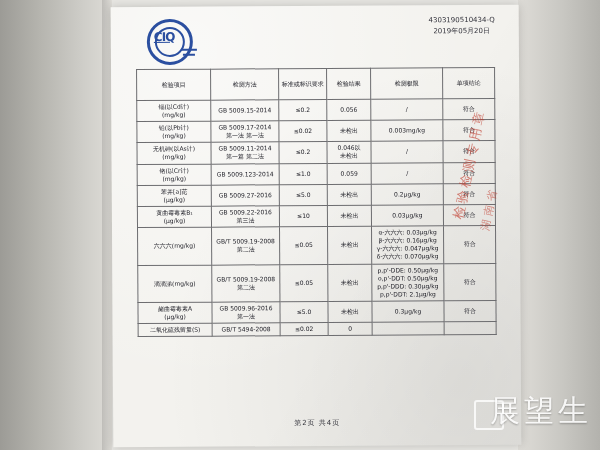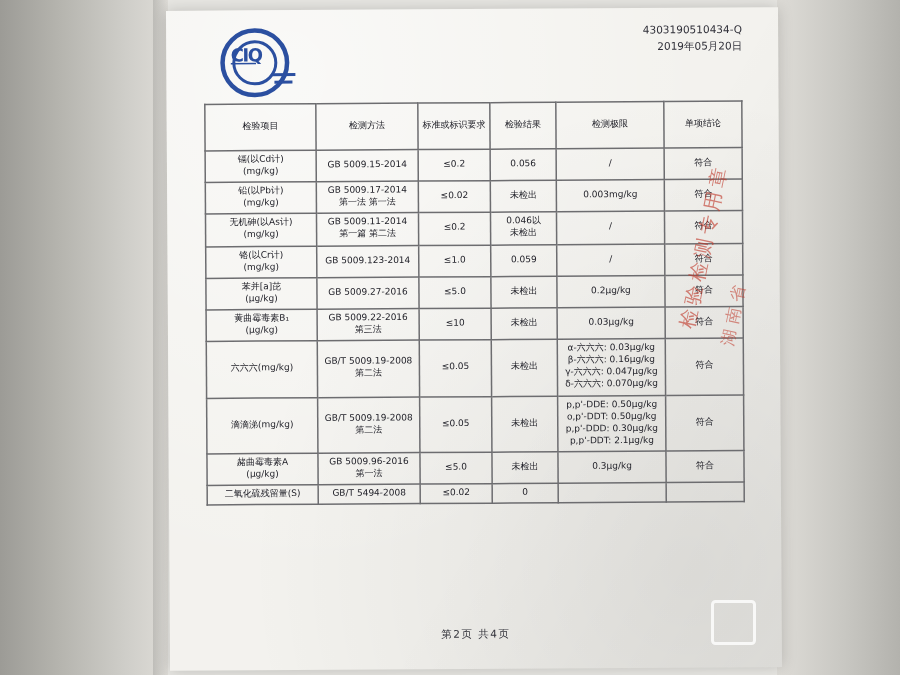--- a/index.html
+++ b/index.html
@@ -63,21 +63,21 @@
     text-decoration:underline;
   }
   .logo .bar{
     position:absolute;left:40px;top:30px;width:16px;height:2px;background:#2b4fa0;
   }
   .logo .bar2{
     position:absolute;left:42px;top:35px;width:12px;height:2px;background:#2b4fa0;
   }
 
   .docmeta{
-    position:absolute;right:24px;top:10px;text-align:right;
+    position:absolute;right:24px;top:10px;text-align:center;
     font-size:7px;color:#31313a;line-height:1.55;
     font-family:"DejaVu Sans","Liberation Sans",sans-serif;
   }
 
   
   table.rpt{
     position:absolute;left:25px;top:62px;width:358px;
     border-collapse:collapse;
     table-layout:fixed;
   }
@@ -255,13 +255,14 @@
         </tbody>
     </table>
 
     <div class="stamp">检验检测专用章</div>
     <div class="stamp2">湖南省</div>
 
     <div class="footer">第2页 共4页</div>
   </div>
 
   <div class="wm-mark"></div>
+  <div class="watermark">展望生</div>
 </div>
 
 </body></html>

